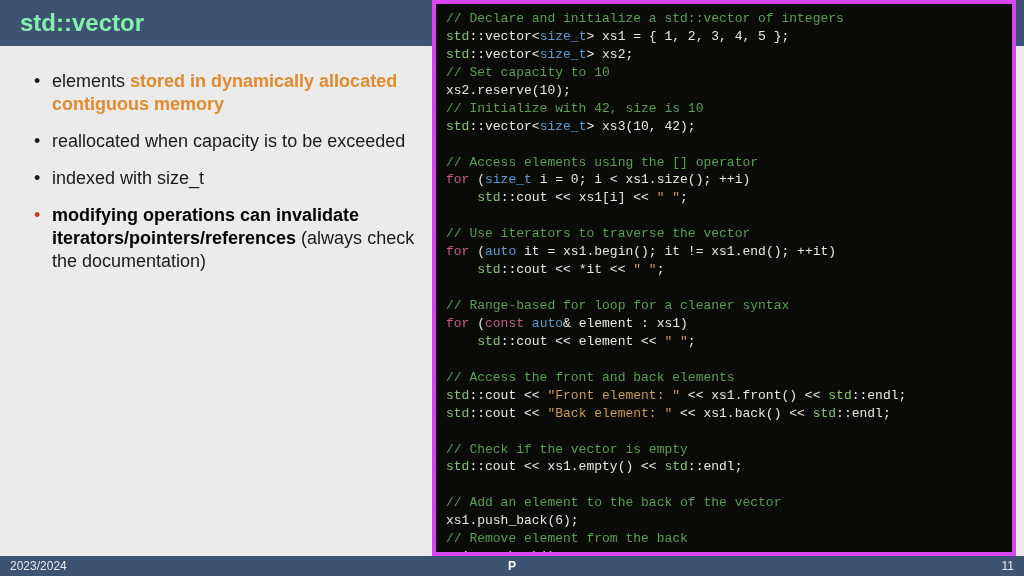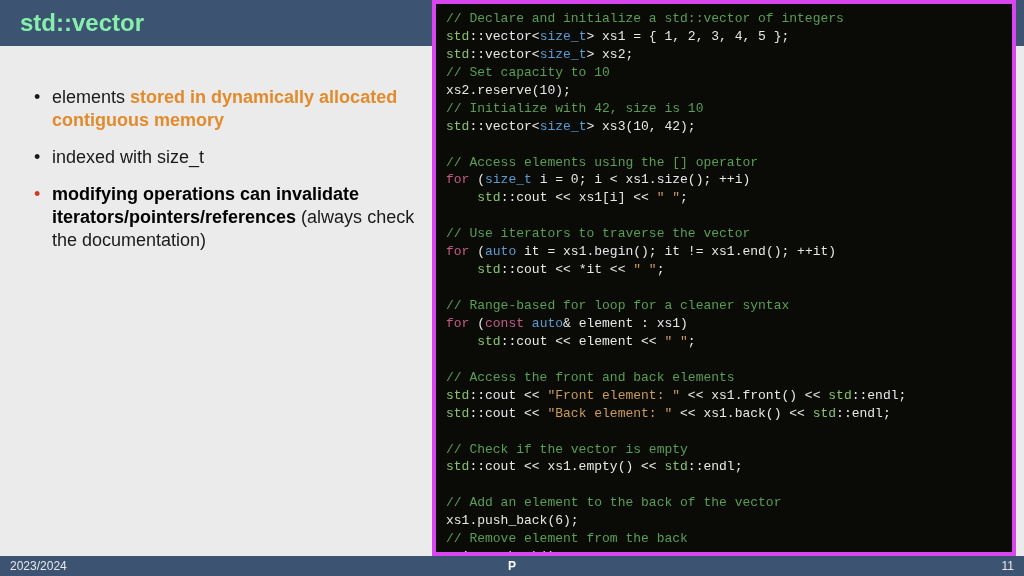--- a/index.html
+++ b/index.html
@@ -1,20 +1,20 @@
 <!DOCTYPE html>
 <html><head>
 <meta charset="utf-8">
 <style>
   * { margin: 0; padding: 0; box-sizing: border-box; }
   html, body { width: 1024px; height: 576px; overflow: hidden; font-family: Arial, Helvetica, sans-serif; }
   .slide { width: 1024px; height: 576px; background: #ebebeb; position: relative; }
   .titlebar { background: #3d5372; height: 46px; display: flex; align-items: center; padding-left: 20px; }
   .titlebar h1 { color: #86efac; font-size: 24px; font-weight: bold; }
-  .body { position: absolute; top: 70px; left: 30px; width: 390px; margin-top: 16px; }
+  .body { position: absolute; top: 70px; left: 30px; width: 390px; }
   ul.bullets { list-style: none; }
   ul.bullets li { position: relative; padding-left: 22px; margin-bottom: 14px; font-size: 18px; line-height: 1.28; color: #1a1a1a; }
   ul.bullets li::before { content: "•"; position: absolute; left: 4px; top: 0; color: #1a1a1a; font-size: 18px; }
   ul.bullets li.red-bullet::before { color: #d13a22; }
   .orange { color: #e28b2d; font-weight: bold; }
   .red { color: #000000; font-weight: bold; }
   .code-panel {
     position: absolute; top: 0; left: 432px; width: 584px; height: 556px;
     background: #0a0b06; color: #e8e8e8;
     font-family: Consolas, "Courier New", monospace; font-size: 13px;
@@ -39,20 +39,21 @@
 
 <div class="slide">
 
   <div class="titlebar">
     <h1>std::vector</h1>
   </div>
 
   <div class="body">
     <ul class="bullets" id="bullet-list">
         <li><span>elements </span><span class="orange">stored in dynamically allocated contiguous memory</span></li>
+        <li><span>reallocated when capacity is to be exceeded</span></li>
         <li><span>indexed with size_t</span></li>
         <li class="red-bullet"><span class="red">modifying operations can invalidate iterators/pointers/references</span><span> (always check the documentation)</span></li>
       </ul>
   </div>
 
   <div class="code-panel"><span class="c">// Declare and initialize a std::vector of integers</span>
 <span class="ns">std</span><span>::vector&lt;</span><span class="ty">size_t</span><span>&gt; xs1 = { 1, 2, 3, 4, 5 };</span>
 <span class="ns">std</span><span>::vector&lt;</span><span class="ty">size_t</span><span>&gt; xs2;</span>
 <span class="c">// Set capacity to 10</span>
 <span>xs2.reserve(10);</span>

